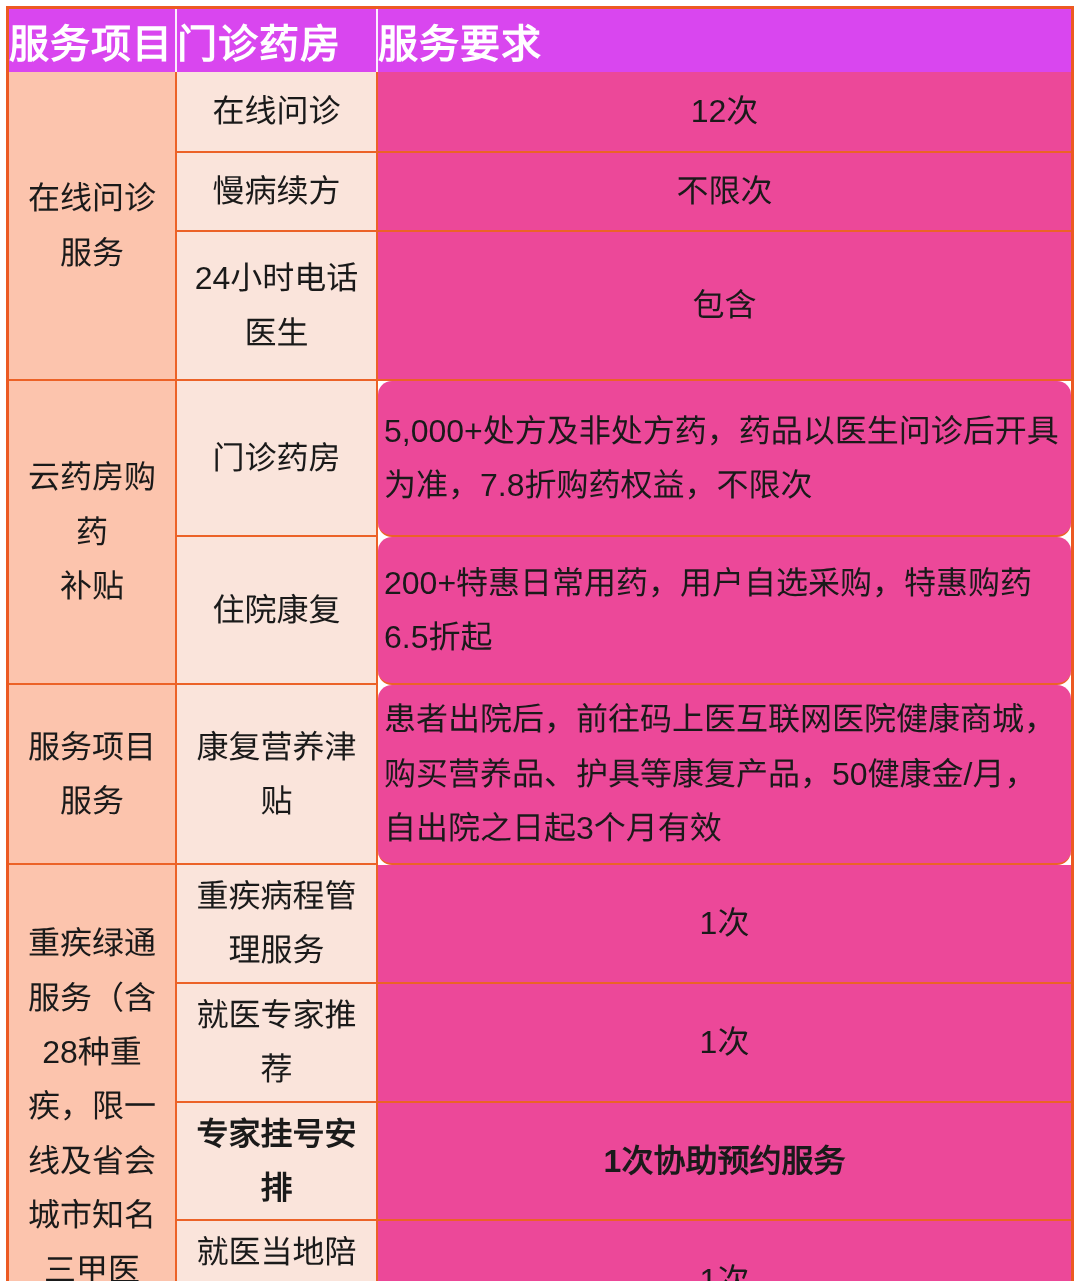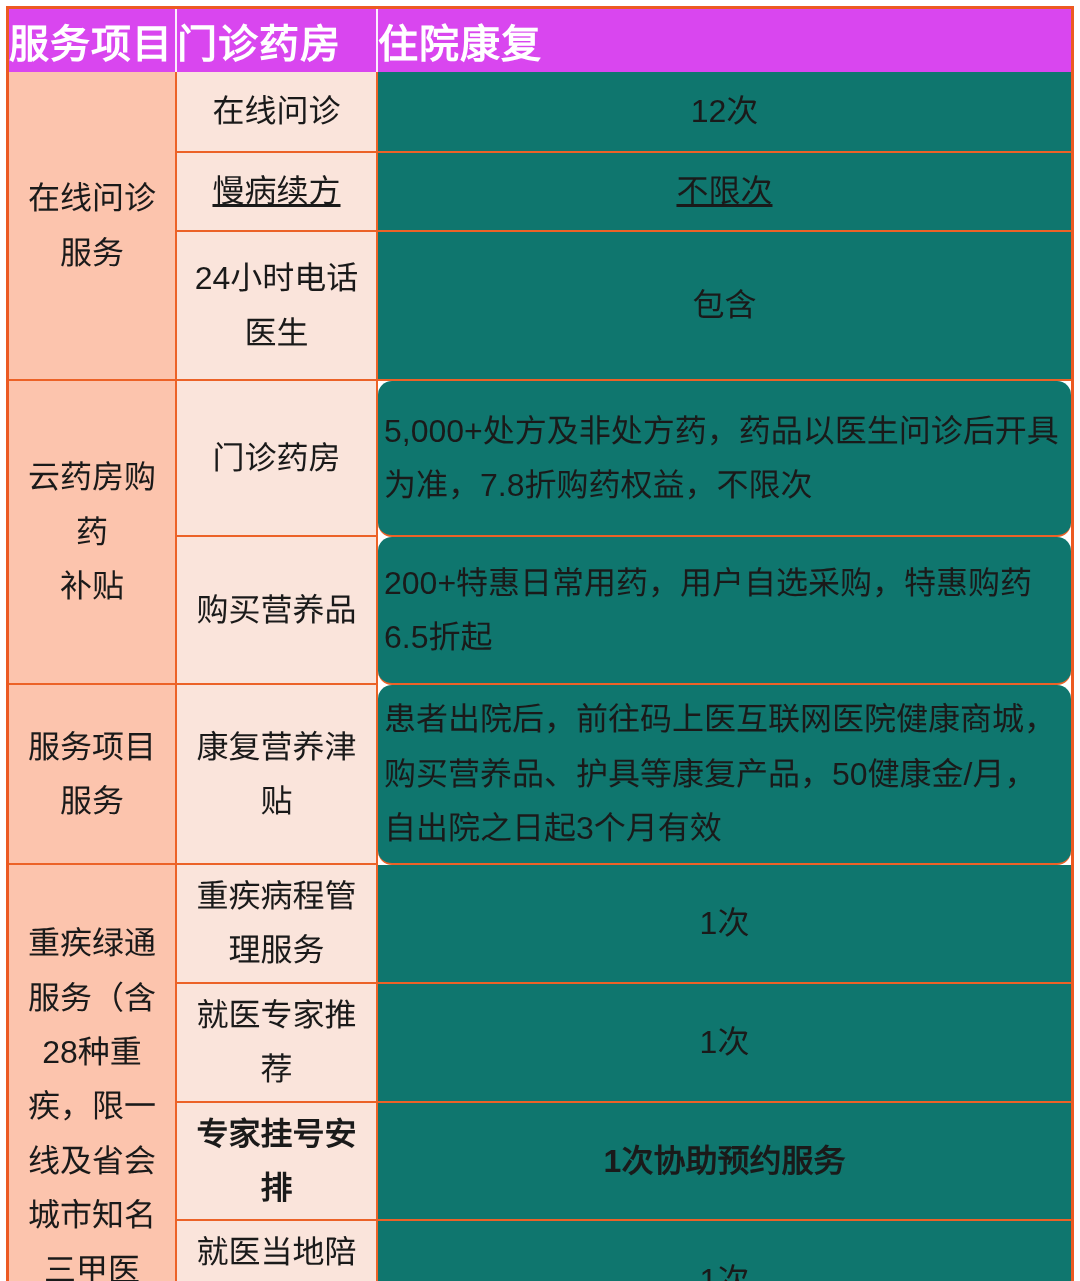--- a/index.html
+++ b/index.html
@@ -61,30 +61,30 @@
     padding: 4px 12px;
   }
   td.cont {
     background: #FAE4DB;
     text-align: center;
     border-right: 2px solid #EC6227;
     white-space: pre-line;
     padding: 4px 14px;
   }
   td.req {
-    background: #0f766e;
+    background: #ec4899;
     text-align: center;
   }
   td.req.long {
     text-align: left;
     padding: 4px 6px;
     border-radius: 14px;
   }
   tr.rh1  td { height: 71px; }
-  tr.rh2  td { height: 69px; text-decoration: underline; }
+  tr.rh2  td { height: 69px; }
   tr.rh3  td { height: 139px; }
   tr.rh4  td { height: 146px; text-align: center; }
   tr.rh5  td { height: 138px; }
   tr.rh6  td { height: 170px; }
   tr.rh7  td { height: 89px; }
   tr.rh8  td { height: 90px; }
   tr.rh9  td { height: 90px; font-weight: bold; }
   tr.rh10 td { height: 91px; }
   tr.rh11 td { height: 88px; }
   tr.last-row td { border-bottom: none; }
@@ -98,21 +98,21 @@
     <table class="benefits">
       <colgroup>
           <col class="c1">
           <col class="c2">
           <col class="c3">
         </colgroup>
       <thead>
         <tr>
           <th class="hcell divide">服务项目</th>
           <th class="hcell divide">门诊药房</th>
-          <th class="hcell">住院康复</th>
+          <th class="hcell">服务要求</th>
         </tr>
       </thead>
       <tbody>
 
         <tr class="rh1">
           <td class="proj" rowspan="3">在线问诊
 服务</td>
           <td class="cont">在线问诊</td>
           <td class="req">12次</td>
         </tr>
@@ -126,21 +126,21 @@
           <td class="req">包含</td>
         </tr>
 
         <tr class="rh4">
           <td class="proj" rowspan="2">云药房购药
 补贴</td>
           <td class="cont">门诊药房</td>
           <td class="req long">5,000+处方及非处方药，药品以医生问诊后开具为准，7.8折购药权益，不限次</td>
         </tr>
         <tr class="rh5">
-          <td class="cont">购买营养品</td>
+          <td class="cont">住院康复</td>
           <td class="req long">200+特惠日常用药，用户自选采购，特惠购药6.5折起</td>
         </tr>
 
         <tr class="rh6">
           <td class="proj">服务项目
 服务</td>
           <td class="cont">康复营养津贴</td>
           <td class="req long">患者出院后，前往码上医互联网医院健康商城，购买营养品、护具等康复产品，50健康金/月，自出院之日起3个月有效</td>
         </tr>
 

